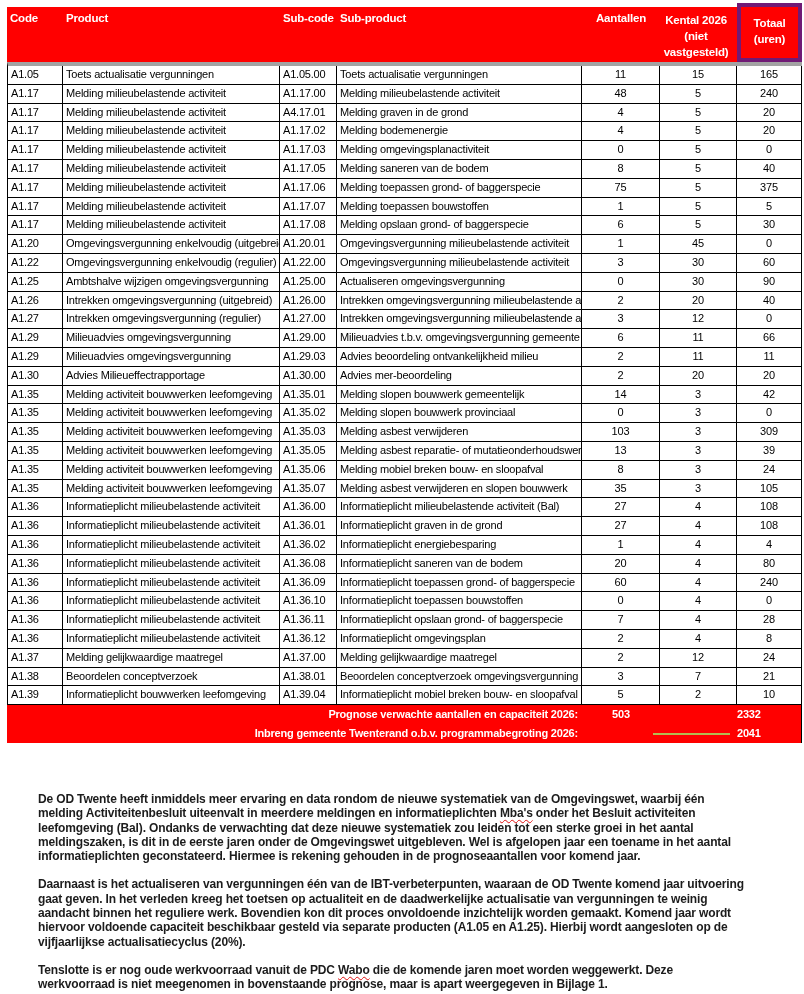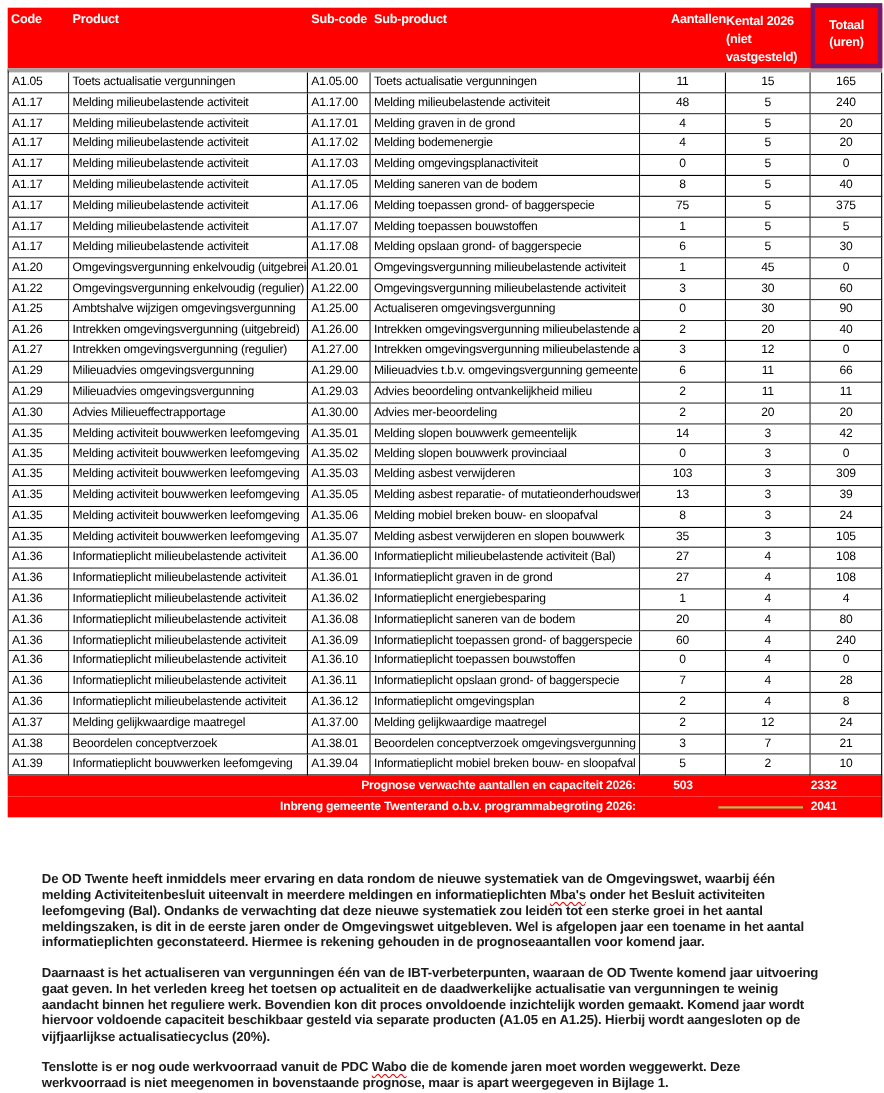--- a/index.html
+++ b/index.html
@@ -28,22 +28,22 @@
     height: 55px;
     background: var(--red, #ff0000);
     color: #ffffff;
     font-weight: bold;
     font-size: 11.5px;
     letter-spacing: -0.2px;
     box-sizing: border-box;
   }
   .th { padding-top: 5px; box-sizing: border-box; white-space: nowrap; overflow: hidden; }
   .th.txt { padding-left: 3px; }
-  .th-aantallen { text-align: right; }
-  .th-kental { text-align: left; padding-right: 5px; line-height: 16px; }
+  .th-aantallen { text-align: center; }
+  .th-kental { text-align: center; padding-right: 5px; line-height: 16px; }
   .th-totaal {
     text-align: center;
     line-height: 16px;
     border: 4px solid #701a75;
     margin-top: -4px;
     background: var(--red, #ff0000);
     padding-top: 8px;
   }
   
   .tbody {
@@ -160,21 +160,21 @@
         <div class="td txt c-subcode">A1.17.00</div>
         <div class="td txt c-subproduct">Melding milieubelastende activiteit</div>
         <div class="td num c-aantallen">48</div>
         <div class="td num c-kental">5</div>
         <div class="td num c-totaal">240</div>
       </div>
 
       <div class="tr">
         <div class="td txt c-code">A1.17</div>
         <div class="td txt c-product">Melding milieubelastende activiteit</div>
-        <div class="td txt c-subcode">A1.17.01</div>
+        <div class="td txt c-subcode">A4.17.01</div>
         <div class="td txt c-subproduct">Melding graven in de grond</div>
         <div class="td num c-aantallen">4</div>
         <div class="td num c-kental">5</div>
         <div class="td num c-totaal">20</div>
       </div>
 
       <div class="tr">
         <div class="td txt c-code">A1.17</div>
         <div class="td txt c-product">Melding milieubelastende activiteit</div>
         <div class="td txt c-subcode">A1.17.02</div>

